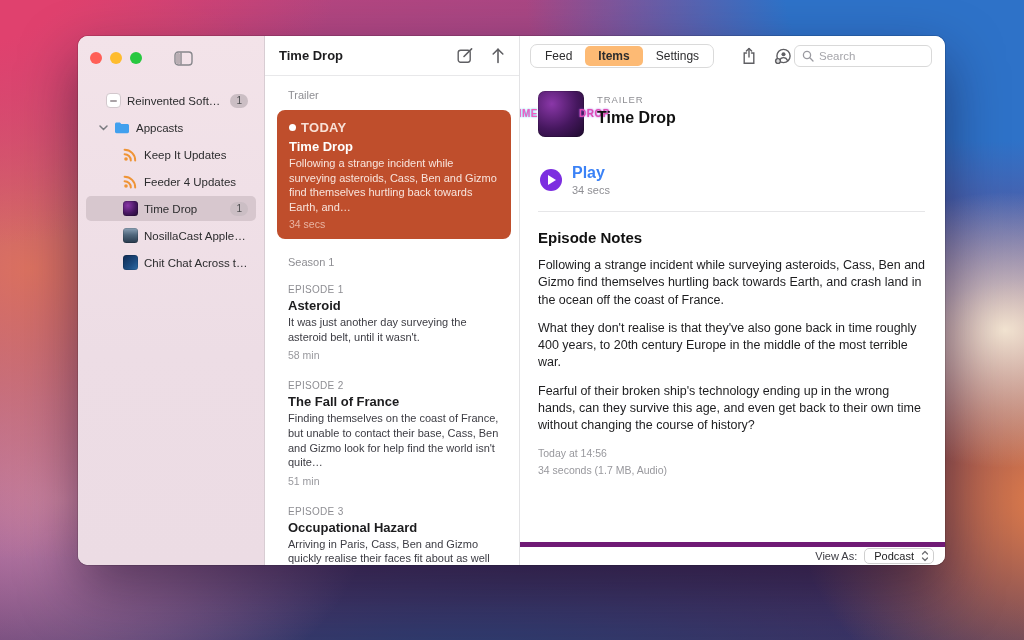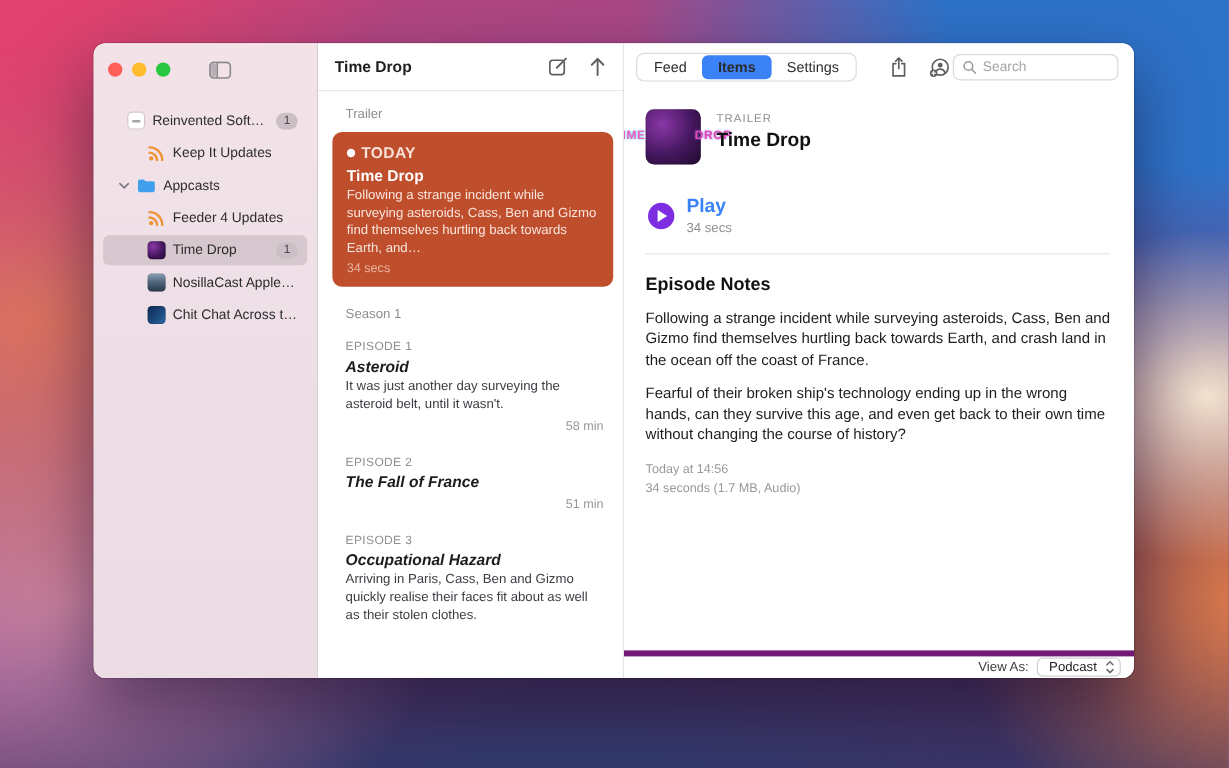--- a/index.html
+++ b/index.html
@@ -65,30 +65,30 @@
   .list-scroll { overflow:hidden; flex:1; }
   .sec-hdr { font-size:11px; color:#8e8e93; padding:13px 14px 7px 23px; }
   .trailer-card { margin:2px 8px 4px 12px; background:#bf4e2c; border-radius:8px; padding:10px 12px 9px; }
   .tc-kicker { display:flex; align-items:center; gap:5px; font-size:13px; font-weight:700; color:#f8e0d6; letter-spacing:.3px; }
   .tc-dot { width:7px; height:7px; border-radius:50%; background:#fff; }
   .tc-title { font-size:13px; font-weight:700; color:#fff; margin:4px 0 2px; }
   .tc-desc { font-size:11px; color:#f8e4dc; line-height:1.32; }
   .tc-dur { font-size:10.5px; color:#e9b4a2; margin-top:4px; }
   .ep { padding:9px 16px 10px 23px; }
   .ep-kicker { font-size:10px; color:#8e8e93; letter-spacing:.3px; }
-  .ep-title { font-size:13px; font-weight:700; color:#1c1c1e; margin:3px 0 2px;font-style:italic; }
+  .ep-title { font-size:13px; font-weight:700; color:#1c1c1e; margin:3px 0 2px; }
   .ep-desc { font-size:11px; color:#3c3c43; line-height:1.33; }
-  .ep-dur { font-size:10.5px; color:#98989d; margin-top:5px;text-align:right; }
+  .ep-dur { font-size:10.5px; color:#98989d; margin-top:5px; }
 
   
   .detail { flex:1; background:#fff; display:flex; flex-direction:column; }
   .toolbar { height:40px; flex:none; display:flex; align-items:center; padding:0 13px 0 10px; }
   .segmented { display:flex; align-items:center; border:1px solid #dadada; border-radius:7px; padding:1px; }
   .seg { font-family:inherit; font-size:12px; color:#2c2c2e; background:none; border:none; padding:3px 13px; border-radius:5px; cursor:default; }
-  .seg.active { background:#3b82f6; font-weight:700; }
+  .seg.active { background:#fdba74; font-weight:700; }
   .tool-icons { display:flex; gap:18px; margin-left:28px; align-items:center; }
   .searchbox { margin-left:auto; width:138px; height:22px; border:1px solid #d9d9d9; border-radius:6px;
     display:flex; align-items:center; gap:5px; padding:0 7px; background:#fff; }
   .searchbox input { border:none; outline:none; width:100%; font-size:11.5px; font-family:inherit; color:#333; background:transparent; }
   .searchbox input::placeholder { color:#a5a5aa; }
   .detail-scroll { flex:1; overflow:hidden; padding:15px 20px 0 18px; display:flex; flex-direction:column; }
   .d-head { display:flex; gap:13px; }
   .d-art { width:46px; height:46px; border-radius:7px; flex:none;
     background:radial-gradient(circle at 30% 28%, #8a37a8 0%, #45175e 55%, #1d0a2c 100%);
     display:flex; align-items:center; justify-content:center; line-height:1; gap:1px;
@@ -136,42 +136,42 @@
       </div>
 
       <nav class="side-list">
         <div class="srow feedtop">
           <span class="sicon favicon">
               <i></i>
             </span>
           <span class="slabel">Reinvented Software</span>
           <span class="badge">1</span>
         </div>
+        <div class="srow">
+          <span class="chev">
+              <svg width="9" height="6" viewBox="0 0 9 6">
+                <polyline points="1,1 4.5,4.5 8,1" fill="none" stroke="#7b7b80" stroke-width="1.5" stroke-linecap="round"></polyline>
+              </svg>
+            </span>
+          <span class="sicon">
+              <svg width="16" height="13" viewBox="0 0 16 13">
+                <path d="M1 3.2C1 2.2 1.7 1.5 2.6 1.5h3.3l1.4 1.5h6.1c.9 0 1.6.7 1.6 1.6v6c0 .9-.7 1.6-1.6 1.6H2.6c-.9 0-1.6-.7-1.6-1.6z" fill="#41a0ee"></path>
+              </svg>
+            </span>
+          <span class="slabel">Appcasts</span>
+        </div>
         <div class="srow child">
           <span class="sicon">
               <svg width="14" height="14" viewBox="0 0 14 14">
                 <circle cx="3" cy="11" r="1.8" fill="#ef9436"></circle>
                 <path d="M1.6 6.2a6.2 6.2 0 0 1 6.2 6.2" fill="none" stroke="#ef9436" stroke-width="2" stroke-linecap="round"></path>
                 <path d="M1.6 1.8a10.6 10.6 0 0 1 10.6 10.6" fill="none" stroke="#ef9436" stroke-width="2" stroke-linecap="round"></path>
               </svg>
             </span>
           <span class="slabel">Keep It Updates</span>
-        </div>
-        <div class="srow">
-          <span class="chev">
-              <svg width="9" height="6" viewBox="0 0 9 6">
-                <polyline points="1,1 4.5,4.5 8,1" fill="none" stroke="#7b7b80" stroke-width="1.5" stroke-linecap="round"></polyline>
-              </svg>
-            </span>
-          <span class="sicon">
-              <svg width="16" height="13" viewBox="0 0 16 13">
-                <path d="M1 3.2C1 2.2 1.7 1.5 2.6 1.5h3.3l1.4 1.5h6.1c.9 0 1.6.7 1.6 1.6v6c0 .9-.7 1.6-1.6 1.6H2.6c-.9 0-1.6-.7-1.6-1.6z" fill="#41a0ee"></path>
-              </svg>
-            </span>
-          <span class="slabel">Appcasts</span>
         </div>
         <div class="srow child">
           <span class="sicon">
               <svg width="14" height="14" viewBox="0 0 14 14">
                 <circle cx="3" cy="11" r="1.8" fill="#ef9436"></circle>
                 <path d="M1.6 6.2a6.2 6.2 0 0 1 6.2 6.2" fill="none" stroke="#ef9436" stroke-width="2" stroke-linecap="round"></path>
                 <path d="M1.6 1.8a10.6 10.6 0 0 1 10.6 10.6" fill="none" stroke="#ef9436" stroke-width="2" stroke-linecap="round"></path>
               </svg>
             </span>
           <span class="slabel">Feeder 4 Updates</span>
@@ -235,20 +235,21 @@
         <article class="ep">
           <div class="ep-kicker">EPISODE 1</div>
           <h3 class="ep-title">Asteroid</h3>
           <p class="ep-desc">It was just another day surveying the asteroid belt, until it wasn't.</p>
           <div class="ep-dur">58 min</div>
         </article>
 
         <article class="ep">
           <div class="ep-kicker">EPISODE 2</div>
           <h3 class="ep-title">The Fall of France</h3>
+          <p class="ep-desc">Finding themselves on the coast of France, but unable to contact their base, Cass, Ben and Gizmo look for help find the world isn't quite…</p>
           <div class="ep-dur">51 min</div>
         </article>
 
         <article class="ep">
           <div class="ep-kicker">EPISODE 3</div>
           <h3 class="ep-title">Occupational Hazard</h3>
           <p class="ep-desc">Arriving in Paris, Cass, Ben and Gizmo quickly realise their faces fit about as well as their stolen clothes.</p>
 
         </article>
 
@@ -311,20 +312,21 @@
           <div>
             <div class="play-label">Play</div>
             <div class="play-dur">34 secs</div>
           </div>
         </div>
 
         <hr class="d-divider">
 
         <h2 class="notes-h">Episode Notes</h2>
         <p class="notes-p">Following a strange incident while surveying asteroids, Cass, Ben and Gizmo find themselves hurtling back towards Earth, and crash land in the ocean off the coast of France.</p>
+        <p class="notes-p">What they don't realise is that they've also gone back in time roughly 400 years, to 20th century Europe in the middle of the most terrible war.</p>
         <p class="notes-p">Fearful of their broken ship's technology ending up in the wrong hands, can they survive this age, and even get back to their own time without changing the course of history?</p>
         <div class="meta">Today at 14:56</div>
         <div class="meta">34 seconds (1.7 MB, Audio)</div>
       </div>
 
       <footer class="viewas">
         <span>View As:</span>
         <button class="popup">
           <span>Podcast</span>
           <span>

